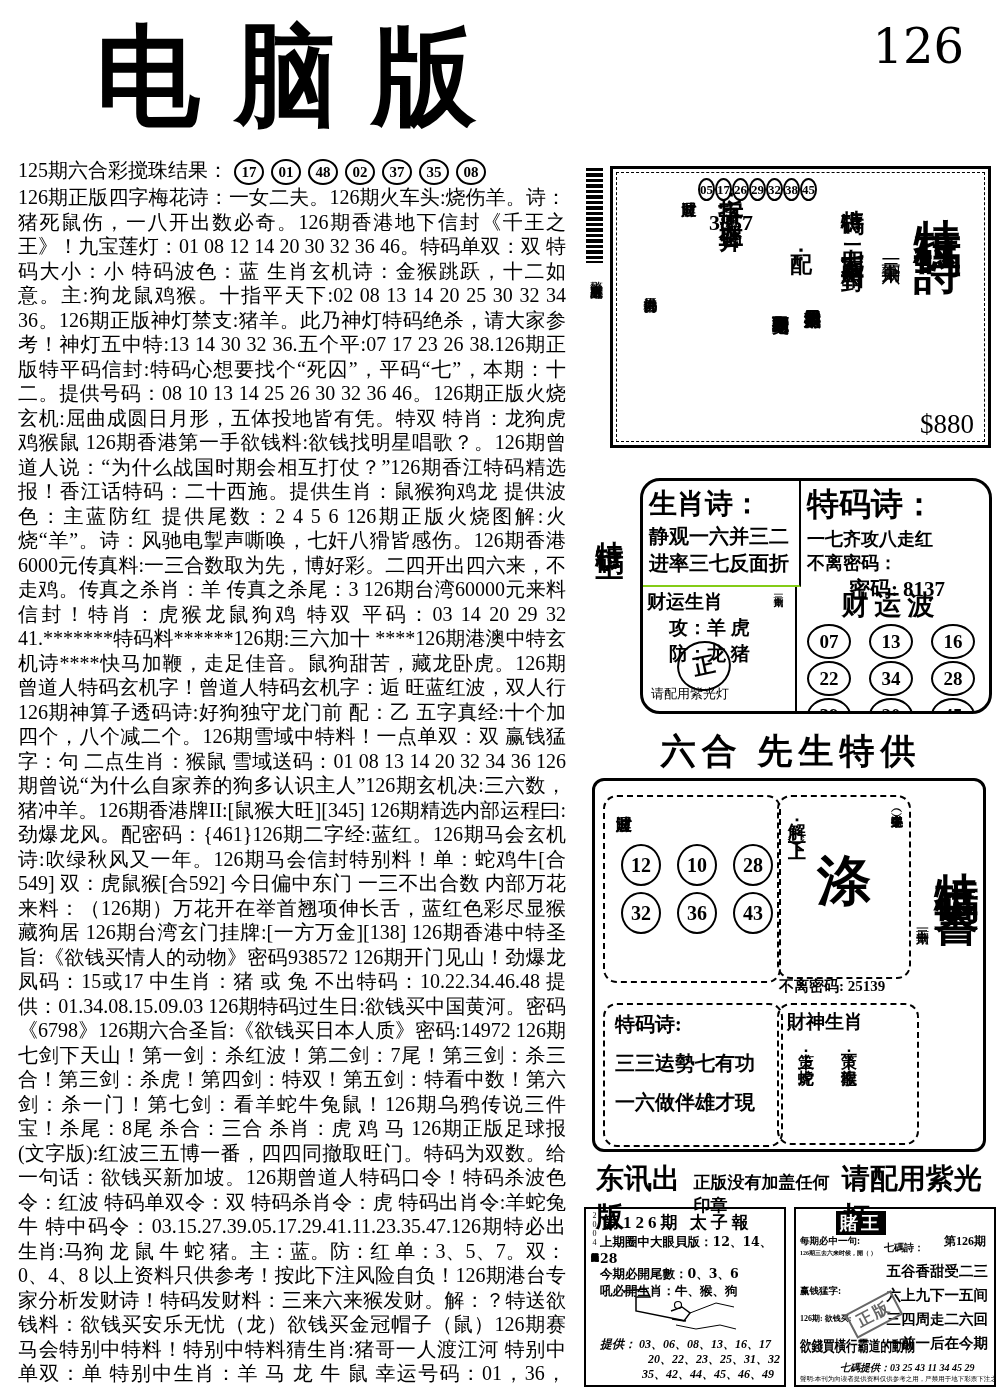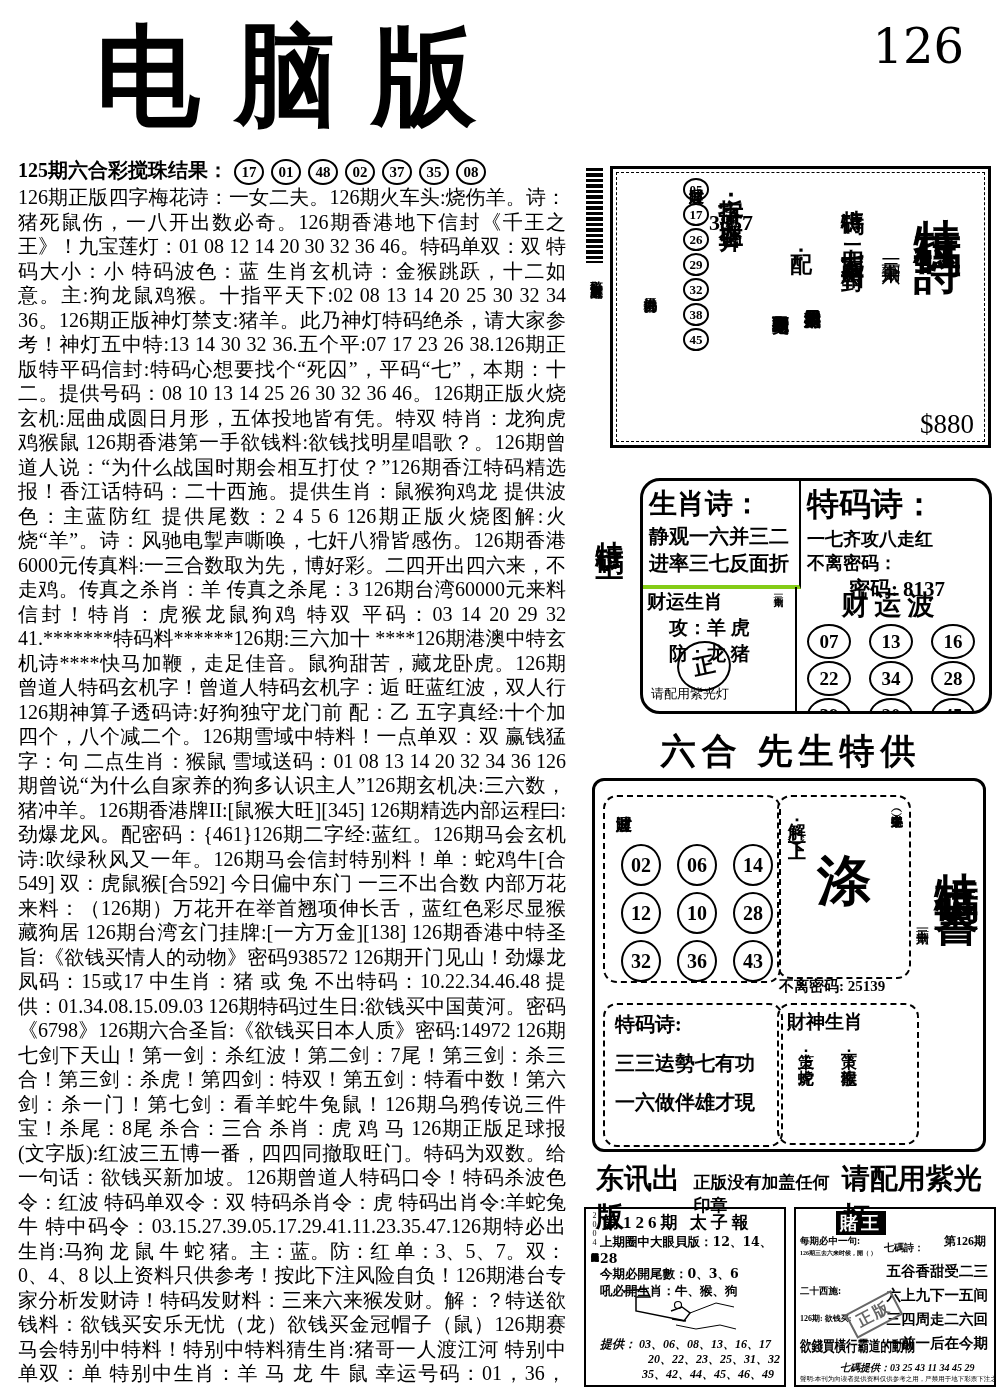--- a/index.html
+++ b/index.html
@@ -1,20 +1,20 @@
 <!DOCTYPE html>
 <html><head>
 <meta charset="utf-8">
 <style>
   html,body{margin:0;padding:0;background:#777;}
   #sheet{position:relative;width:996px;height:1388px;background:#fff;color:#000;
          font-family:"Liberation Serif","DejaVu Serif",serif;overflow:hidden;}
   .abs{position:absolute;}
   .vrl{writing-mode:vertical-rl;text-orientation:upright;}
-  .b{font-weight:bold;}
+  .b{font-weight:normal;}
   
   #masthead{left:96px;top:8px;font-size:104px;font-weight:bold;letter-spacing:34px;
             font-family:"DejaVu Serif",serif;transform:scaleY(1.05);}
   #issueNo{right:32px;top:18px;font-size:48px;font-family:"DejaVu Serif",serif;}
   
   #maincol{left:18px;top:158px;width:548px;font-size:20px;line-height:24.5px;text-align:justify;}
   .cnum{display:inline-flex;align-items:center;justify-content:center;width:26px;height:22px;
         border:2px solid #000;border-radius:50%;font-weight:bold;font-size:15px;margin:0 1px;}
   
   #sidestrip{left:584px;top:168px;width:22px;}
@@ -28,28 +28,28 @@
   #b1-issue{right:84px;top:80px;font-size:19px;height:170px;}
   #b1-tema{right:120px;top:22px;font-size:23px;font-weight:bold;letter-spacing:4px;height:240px;}
   #b1-pei{right:172px;top:68px;font-size:22px;font-weight:bold;}
   #b1-pei1{right:164px;top:128px;font-size:17px;font-weight:bold;height:130px;}
   #b1-pei2{right:196px;top:134px;font-size:17px;font-weight:bold;height:130px;}
   #b1-chai{right:236px;top:10px;width:42px;display:flex;flex-direction:column;align-items:center;}
   #b1-chai .c1{font-size:25px;font-weight:bold;}
   #b1-chai .c2{font-size:12px;margin-top:2px;}
   #b1-chai .c3{font-size:21px;font-weight:bold;margin-top:2px;}
   #b1-chai .c4{font-size:22px;font-weight:bold;margin-top:2px;}
-  #b1-wave{left:66px;top:8px;width:34px;display:flex;flex-direction:column;align-items:center;}
+  #b1-wave{left:66px;top:8px;width:34px;display:flex;flex-direction:row;align-items:center;}
   #b1-wave .lbl{font-size:15px;font-weight:bold;}
   #b1-wave .cnum{width:22px;height:19px;font-size:13px;margin:1px 0;}
   #b1-provider{left:28px;top:118px;font-size:14px;height:150px;}
   
   #twlabel{left:590px;top:518px;font-size:28px;font-weight:bold;height:140px;letter-spacing:8px;}
   #box2{left:640px;top:478px;width:346px;height:230px;border:3px solid #000;border-radius:20px;overflow:hidden;}
-  #b2-tl{left:0;top:0;width:148px;height:100px;border-right:2px solid #000;border-bottom:4px solid #84cc16;padding:4px 2px 0 6px;}
+  #b2-tl{left:0;top:0;width:148px;height:100px;border-right:2px solid #000;border-bottom:2px solid #84cc16;padding:4px 2px 0 6px;}
   #b2-tl .h{font-size:28px;font-weight:bold;}
   #b2-tl .l{font-size:20px;font-weight:bold;}
   #b2-tr{left:158px;top:0;right:0;height:100px;padding:2px 2px 0 6px;}
   #b2-tr .h{font-size:32px;font-weight:bold;}
   #b2-tr .l{font-size:18px;font-weight:bold;}
   #b2-tr .m{font-size:21px;font-weight:bold;text-align:center;}
   #b2-bl{left:0;top:106px;width:148px;bottom:0;border-right:2px solid #000;padding:2px 0 0 4px;}
   #b2-bl .l{font-size:19px;font-weight:bold;}
   #b2-stamp{left:34px;top:160px;width:50px;height:46px;border:2px solid #000;border-radius:50%;
             display:flex;align-items:center;justify-content:center;font-size:22px;font-weight:bold;transform:rotate(-12deg);}
@@ -207,25 +207,20 @@
       </div>
     </div>
   </div>
 
   <div class="abs" id="lh-header">六合 先生特供</div>
   <div class="abs" id="box3">
     <div class="dashbox" id="b3-wave">
       <div class="lbl vrl" style="position:absolute;left:8px;top:6px;">財運波</div>
       <div style="margin:40px 0 0 2px;">
         <div class="ovrow">
-          <span class="ovnum">02</span>
-          <span class="ovnum">06</span>
-          <span class="ovnum">14</span>
-        </div>
-        <div class="ovrow">
           <span class="ovnum">12</span>
           <span class="ovnum">10</span>
           <span class="ovnum">28</span>
         </div>
         <div class="ovrow">
           <span class="ovnum">32</span>
           <span class="ovnum">36</span>
           <span class="ovnum">43</span>
         </div>
       </div>
@@ -284,21 +279,21 @@
     <div class="issue">第126期</div>
     <div class="qm">七碼詩：</div>
     <div class="poem">
       <div>五谷香甜受二三</div>
       <div>六上九下一五间</div>
       <div>三四周走二六回</div>
       <div>一前一后在今期</div>
     </div>
     <div class="sml" id="dw-l1">每期必中一句:</div>
     <div class="sml" id="dw-l2">126期三去六来时候，開（ ）</div>
-    <div class="sml" id="dw-l3">二十西施:</div>
+    <div class="sml" id="dw-l3">赢钱猛字:</div>
     <div class="sml" id="dw-l4">126期: 欲钱买:</div>
     <div class="sml" id="dw-l5">欲錢買橫行霸道的動物</div>
     <div id="dw-stamp">正版</div>
     <div class="tg">七碼提供：03 25 43 11 34 45 29</div>
     <div class="disc">聲明:本刊为向读者提供资料仅供参考之用，严禁用于地下彩票下注之用</div>
   </div>
 
 </div>
 
 </body></html>

